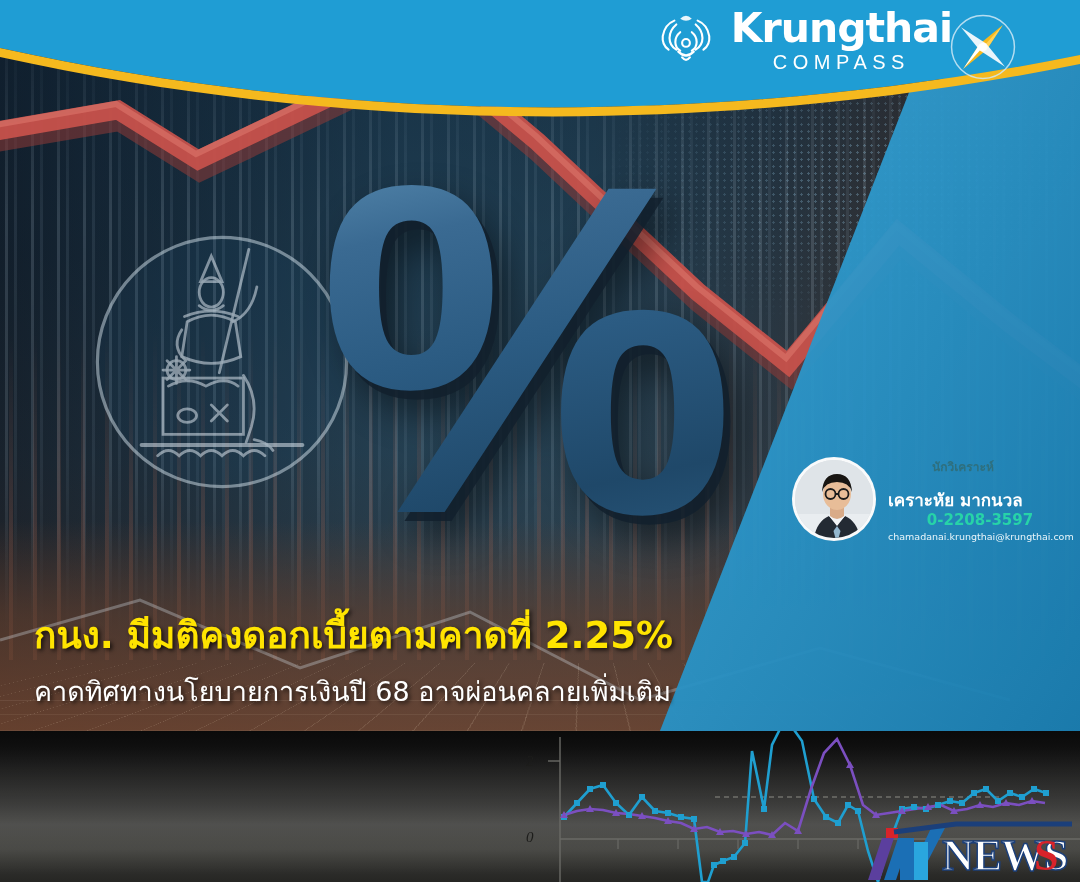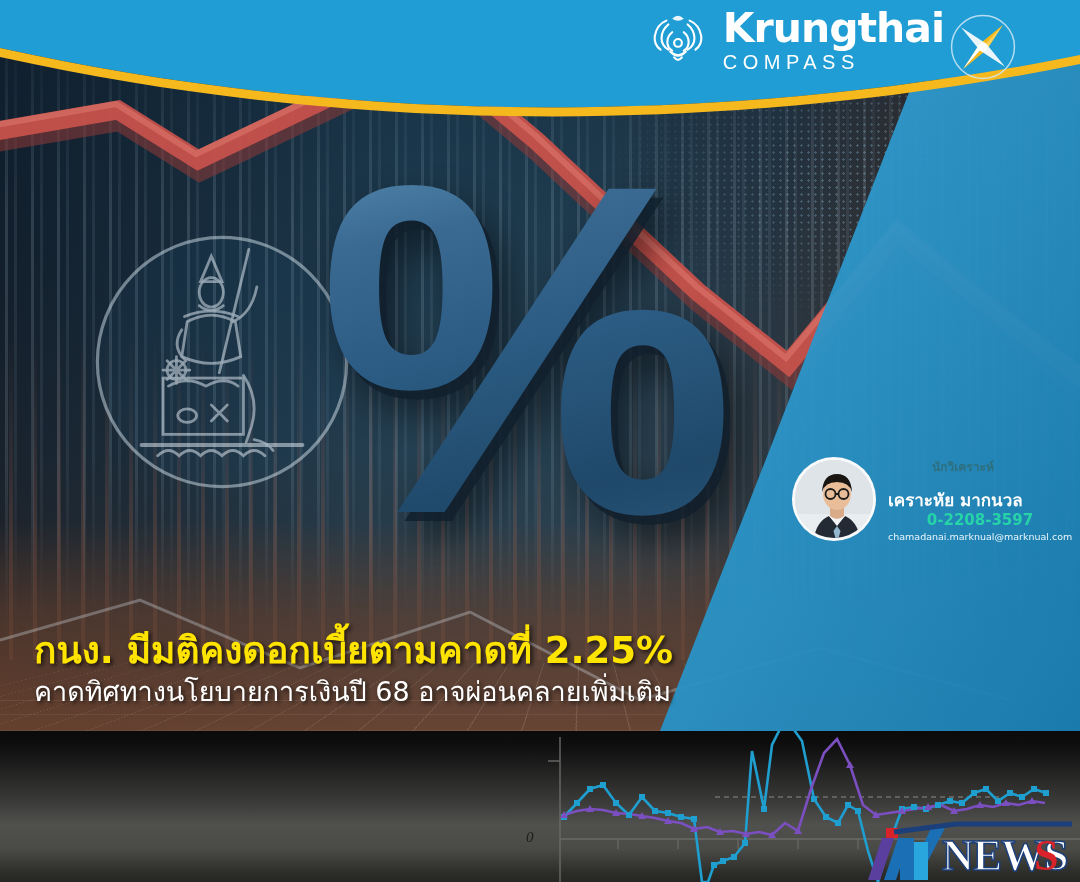--- a/index.html
+++ b/index.html
@@ -101,30 +101,30 @@
 
   
   .topband {
     position: absolute; left: 0; top: 0; width: 1080px; height: 160px;
     overflow: hidden; pointer-events: none;
   }
   
   .wedge { position: absolute; right: 0; top: 0; width: 420px; height: 731px; }
 
   
-  .logo { position: absolute; right: 136px; top: 8px; display: flex; align-items: center; gap: 14px; }
+  .logo { position: absolute; right: 128px; top: 8px; display: flex; align-items: center; gap: 14px; }
   .logo-mark { width: 62px; height: 62px; }
   .logo-text { display: flex; flex-direction: column; line-height: 1; }
   .logo-krungthai {
     color: #ffffff; font-size: 41px; font-weight: bold; letter-spacing: -1px;
     font-family: "DejaVu Sans", sans-serif;
   }
   .logo-compass {
     color: #ffffff; font-size: 20px; letter-spacing: 5.5px; font-weight: 500;
-    margin-top: 3px; font-family: "Liberation Sans", sans-serif;
+    margin-top: 3px; font-family: "Liberation Sans", sans-serif; text-align: center;
   }
   .compass-icon { position: absolute; right: 60px; top: 10px; width: 74px; height: 74px; }
 
   
   .analyst { position: absolute; right: 8px; top: 455px; display: flex; align-items: center; gap: 12px; }
   .avatar {
     width: 84px; height: 84px; border-radius: 50%;
     border: 3px solid rgba(255,255,255,.85);
     overflow: hidden; flex: none;
     background: #d8dde2;
@@ -152,21 +152,21 @@
   }
 
   
   .headline-wrap { position: absolute; left: 34px; bottom: 22px; width: 800px; }
   .headline {
     color: #ffe400; font-size: 37px; font-weight: bold; line-height: 1.22;
     text-shadow: 2px 2px 4px rgba(0,0,0,.75);
     font-family: "DejaVu Sans", sans-serif;
   }
   .subhead {
-    color: #ffffff; font-size: 27px; line-height: 1.3; margin-top: 1px;
+    color: #ffffff; font-size: 27px; line-height: 1.3; margin-top: 16px;
     text-shadow: 2px 2px 4px rgba(0,0,0,.75);
     font-family: "DejaVu Sans", sans-serif;
   }
 
   
   .strip {
     position: absolute; left: 0; top: 731px; width: 1080px; height: 151px;
     background: linear-gradient(180deg, #0a0a0a 0%, #131313 18%, #2a2a28 55%, #3a3a36 78%, #262624 100%);
     overflow: hidden;
   }
@@ -312,21 +312,21 @@
             <circle cx="35.5" cy="34" r="5"></circle>
             <circle cx="48.5" cy="34" r="5"></circle>
             <line x1="40.5" y1="34" x2="43.5" y2="34"></line>
           </g>
         </svg>
       </div>
       <div class="analyst-info">
         <div class="analyst-role">นักวิเคราะห์</div>
         <div class="analyst-name">เคราะหัย มากนวล</div>
         <div class="analyst-phone">0-2208-3597</div>
-        <div class="analyst-email">chamadanai.marknual@marknual.com</div>
+        <div class="analyst-email">chamadanai.krungthai@krungthai.com</div>
       </div>
     </div>
 
     <div class="headline-wrap">
       <div class="headline">กนง. มีมติคงดอกเบี้ยตามคาดที่ 2.25%</div>
       <div class="subhead">คาดทิศทางนโยบายการเงินปี 68 อาจผ่อนคลายเพิ่มเติม</div>
     </div>
   </div>
 
   <div class="strip">

